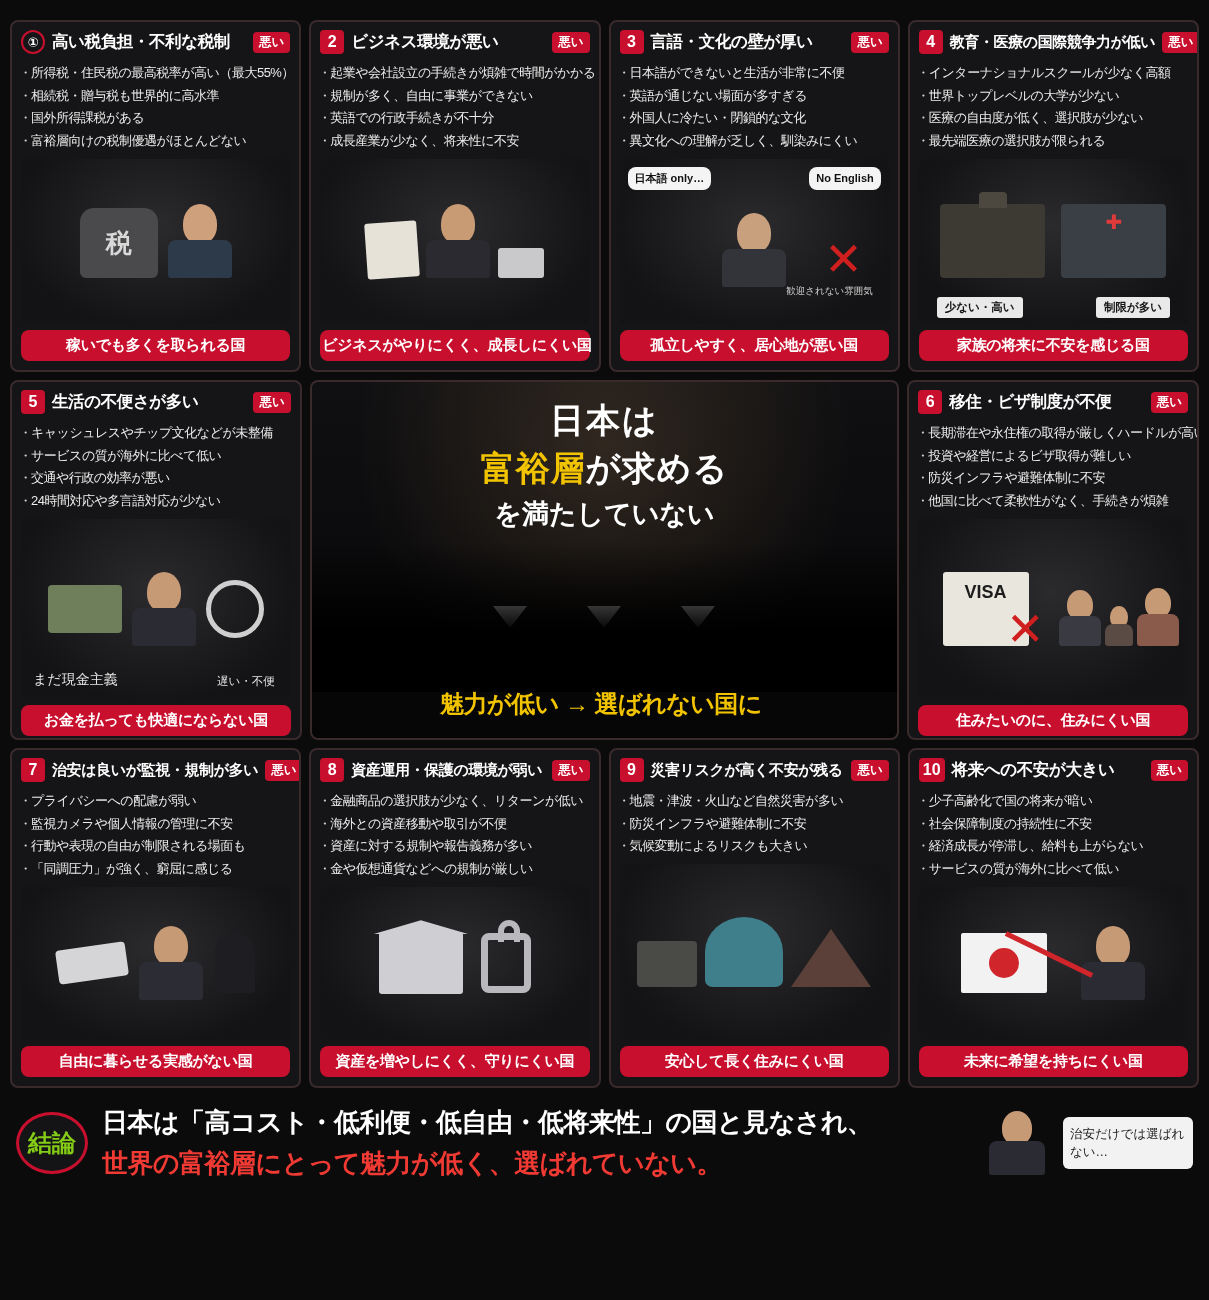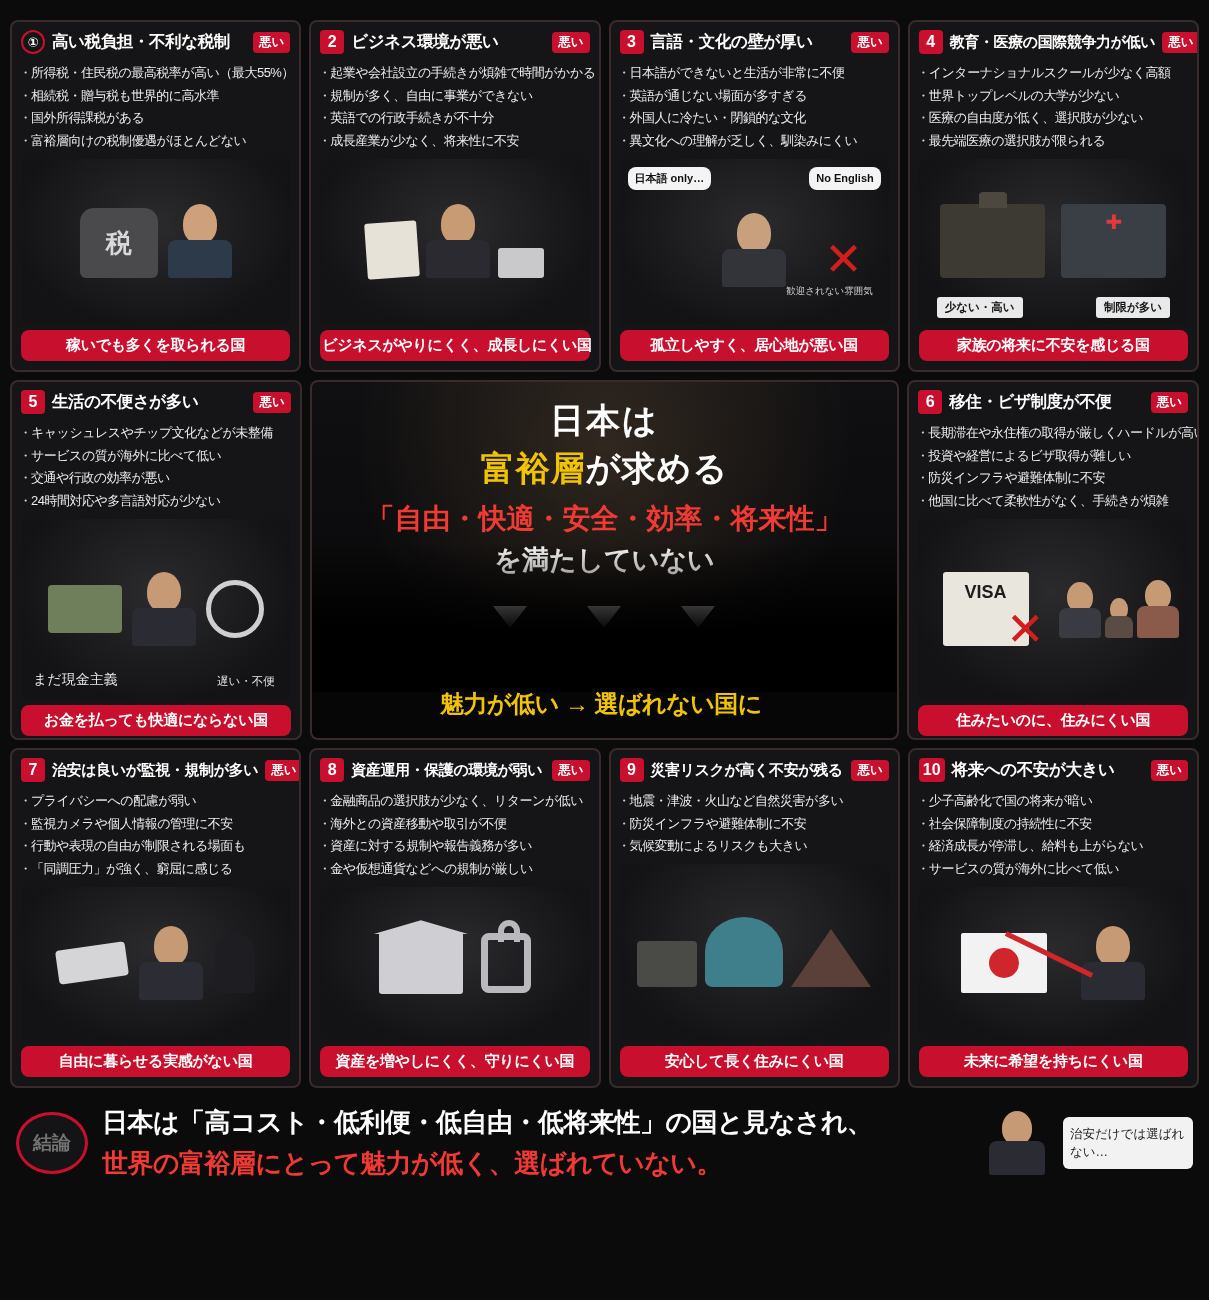--- a/index.html
+++ b/index.html
@@ -177,21 +177,21 @@
     height: 92px;
     background: #0b0b0c;
     display: flex; align-items: center; gap: 14px;
     padding: 0 6px;
     position: relative;
   }
   .concl-badge {
     width: 72px; height: 62px; flex: none;
     border: 3px solid #c8102e; border-radius: 50%;
     display: flex; align-items: center; justify-content: center;
-    font-weight: bold; font-size: 19px; color: #737373;
+    font-weight: bold; font-size: 24px; color: #84cc16;
     background: #141416;
   }
   .concl-text { flex: 1; }
   .concl-text .t1 { font-size: 26px; font-weight: bold; color: #fff; letter-spacing: -0.5px; }
   .concl-text .t2 { font-size: 26px; font-weight: bold; color: #f13a33; margin-top: 6px; letter-spacing: -0.5px; }
   .concl-note {
     width: 130px; flex: none;
     background: #f2f2f2; color: #1b1b1b;
     border-radius: 6px; font-size: 12.5px; line-height: 1.45;
     padding: 8px 7px; text-align: left;
@@ -359,21 +359,20 @@
         <div class="tiny-caption" style="right:16px;bottom:10px;font-size:11.5px;color:#e6e6e6;">遅い・不便</div>
       </div>
       <div class="footer-band">お金を払っても快適にならない国</div>
     </div>
 
     <div class="center">
       <div class="l1">日本は</div>
       <div class="l2">
         <span class="hl">富裕層</span><span>が求める</span>
       </div>
-      <div class="l3">「自由・快適・安全・効率・将来性」</div>
       <div class="l4">を満たしていない</div>
       <div class="arrows">
         <div class="arrow"></div>
         <div class="arrow"></div>
         <div class="arrow"></div>
       </div>
       <div class="skyline"></div>
       <div class="bottomline">魅力が低い → 選ばれない国に</div>
     </div>
 
@@ -383,21 +382,21 @@
         <div class="title">移住・ビザ制度が不便</div>
         <div class="badge">悪い</div>
       </div>
       <ul class="bullets">
         <li>長期滞在や永住権の取得が厳しくハードルが高い</li>
         <li>投資や経営によるビザ取得が難しい</li>
         <li>防災インフラや避難体制に不安</li>
         <li>他国に比べて柔軟性がなく、手続きが煩雑</li>
       </ul>
       <div class="art" style="min-height:180px;">
-        <div style="display:flex;gap:30px;align-items:center;margin-left:15px;">
+        <div style="display:flex;gap:30px;align-items:flex-end;margin-left:15px;">
           <div style="width:86px;height:74px;background:#e9e6dd;border-radius:3px;color:#1c1c1c;font-weight:bold;font-size:18px;display:flex;align-items:flex-start;justify-content:center;padding-top:10px;position:relative;">
             <span>VISA</span>
             <span class="bigx" style="position:absolute;bottom:-6px;right:-16px;">✕</span>
           </div>
           <div style="display:flex;gap:4px;align-items:flex-end;">
             <div class="fig">
                 <div class="person-head" style="width:26px;height:30px;background:#c79a76;"></div>
                 <div class="suit" style="width:42px;height:30px;background:#3a3a42;"></div>
               </div>
             <div class="fig">

